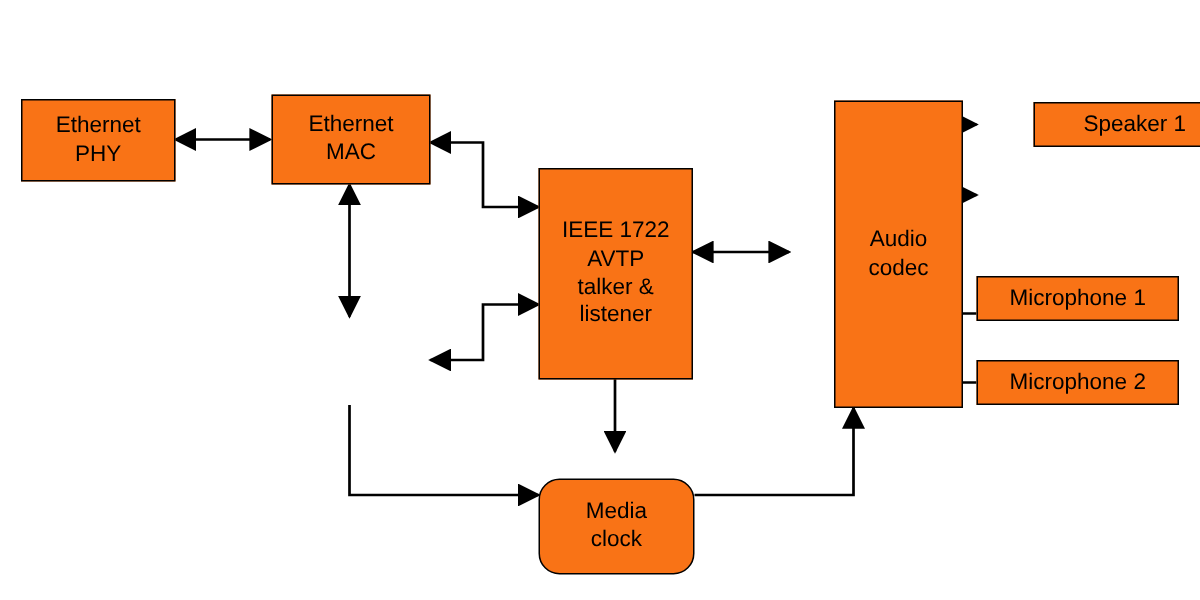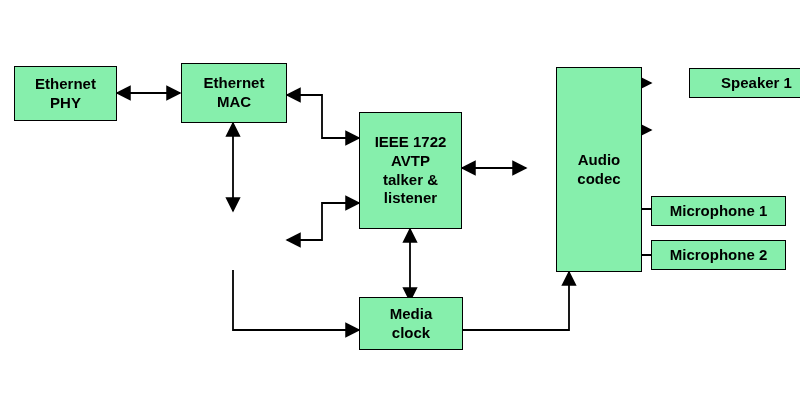--- a/index.html
+++ b/index.html
@@ -14,30 +14,29 @@
   }
   #wires {
     position: absolute;
     left: 0; top: 0;
     width: 800px; height: 400px;
     pointer-events: none;
   }
   .node {
     position: absolute;
     box-sizing: border-box;
-    background: #86efac;
+    background: #f97316;
     border: 1.5px solid #000000;
     display: flex;
     align-items: center;
     justify-content: center;
     text-align: center;
     white-space: pre-line;
     font-size: 15px;
     line-height: 1.25;
-    font-weight: bold;
   }
   .node.small { font-size: 15px; }
 </style>
 </head>
 <body>
 
 <div id="canvas">
 
   <svg id="wires" viewBox="0 0 800 400" xmlns="http://www.w3.org/2000/svg">
     <defs>
@@ -70,32 +69,32 @@
 
     <path d="M 651 255 L 612 255" stroke="#000" stroke-width="1.8" fill="none" marker-end="url(#ah)"></path>
   </svg>
 
   <div class="node" style="left:14px;  top:66px;  width:103px; height:55px;">Ethernet
 PHY</div>
 
   <div class="node" style="left:181px; top:63px;  width:106px; height:60px;">Ethernet
 MAC</div>
 
-  <div class="node" style="left:359px; top:112px; width:103px; height:117px;">IEEE 1722
+  <div class="node" style="left:359px; top:112px; width:103px; height:141px;">IEEE 1722
 AVTP
 talker &amp;
 listener</div>
 
 
-  <div class="node" style="left:359px; top:297px; width:104px; height:53px;">Media
+  <div class="node" style="left:359px; top:319px; width:104px; height:64px;border-radius:14px;">Media
 clock</div>
 
   <div class="node" style="left:556px; top:67px;  width:86px; height:205px;">Audio
 codec</div>
 
   <div class="node small" style="left:651px; top:68px;  width:135px; height:30px;margin-left:38px;">Speaker 1</div>
 
 
-  <div class="node small" style="left:651px; top:196px; width:135px; height:30px;">Microphone 1</div>
+  <div class="node small" style="left:651px; top:184px; width:135px; height:30px;">Microphone 1</div>
 
   <div class="node small" style="left:651px; top:240px; width:135px; height:30px;">Microphone 2</div>
 
 </div>
 
 </body></html>

